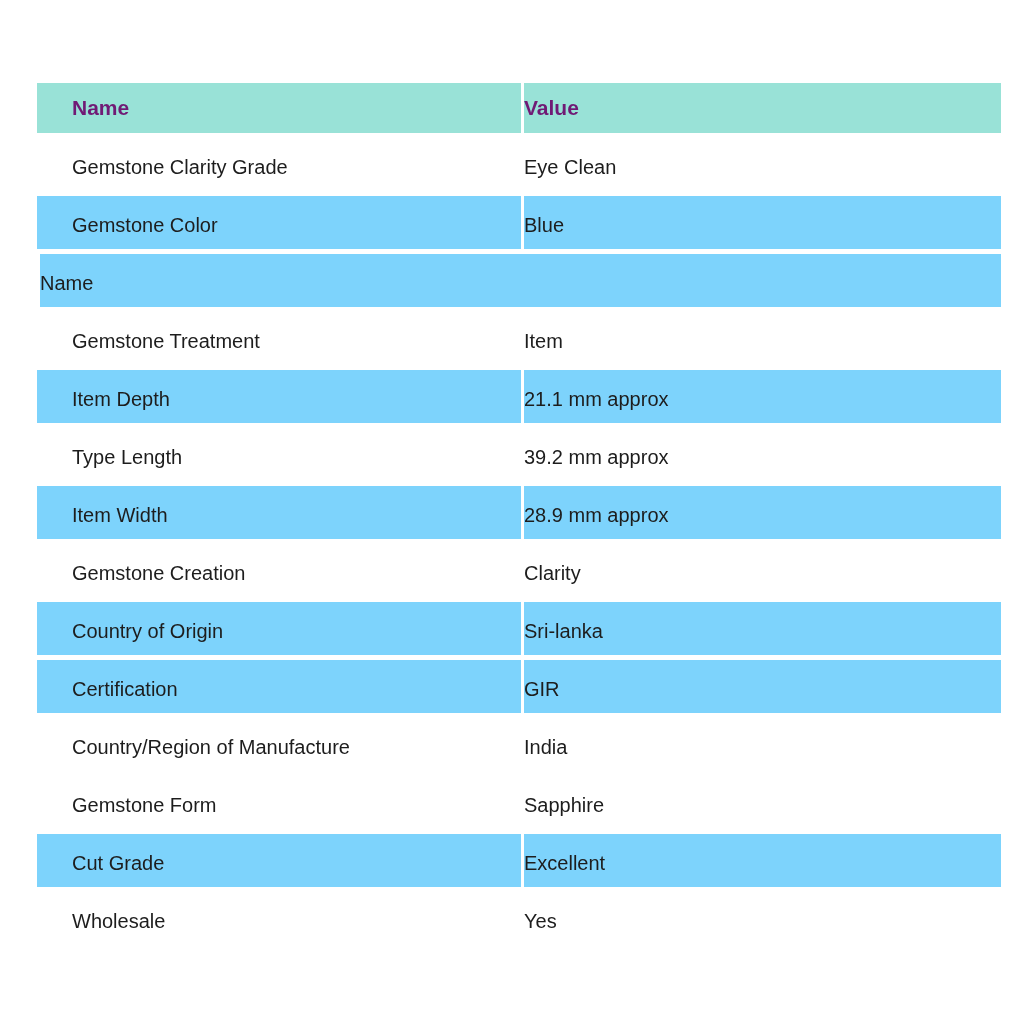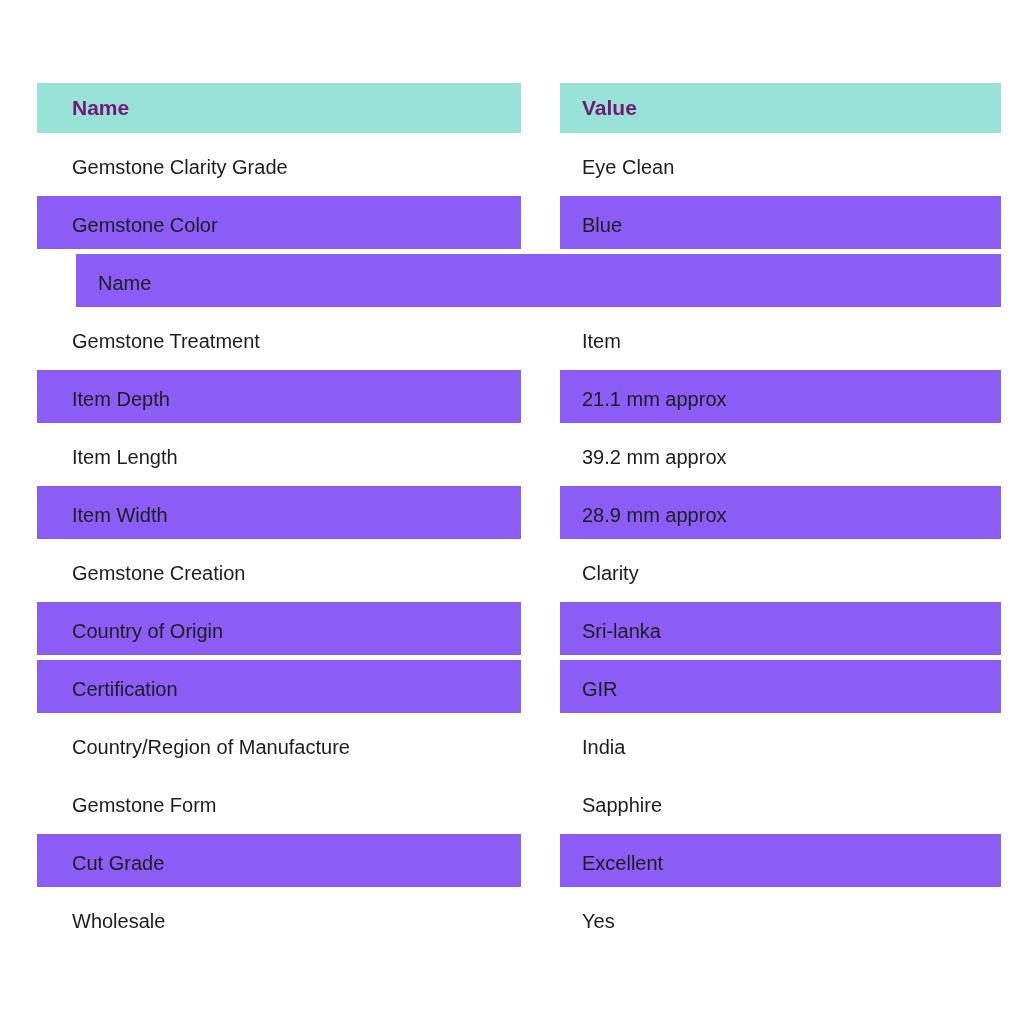--- a/index.html
+++ b/index.html
@@ -39,36 +39,34 @@
     color: #1d1d1d;
     white-space: nowrap;
     overflow: hidden;
   }
   .name-col {
     width: 484px;
     padding-left: 35px;
   }
   .value-col {
     flex: 1;
-    padding-left: 22px;
-    margin-left: 36px;
   }
   .col-gap {
     width: 3px;
     background: #ffffff;
     flex: 0 0 3px;
   }
   .header-row .cell {
     background: #99e2d7;
     font-weight: 600;
     font-size: 21px;
     color: #701a75;
   }
   .body-row.alt .cell {
-    background: #8b5cf6;
+    background: #7dd3fc;
     
     box-shadow: inset 0 -5px 0 0 #ffffff;
   }
   .body-row.plain .cell {
     background: #ffffff;
     text-align: right;
   }
 </style>
 </head>
 <body>
@@ -98,21 +96,21 @@
         <div class="cell name-col">Gemstone Treatment</div>
         <div class="col-gap"></div>
         <div class="cell value-col">Item</div>
       </div>
       <div class="trow body-row alt">
         <div class="cell name-col">Item Depth</div>
         <div class="col-gap"></div>
         <div class="cell value-col">21.1 mm approx</div>
       </div>
       <div class="trow body-row plain">
-        <div class="cell name-col">Item Length</div>
+        <div class="cell name-col">Type Length</div>
         <div class="col-gap"></div>
         <div class="cell value-col">39.2 mm approx</div>
       </div>
       <div class="trow body-row alt">
         <div class="cell name-col">Item Width</div>
         <div class="col-gap"></div>
         <div class="cell value-col">28.9 mm approx</div>
       </div>
       <div class="trow body-row plain">
         <div class="cell name-col">Gemstone Creation</div>

